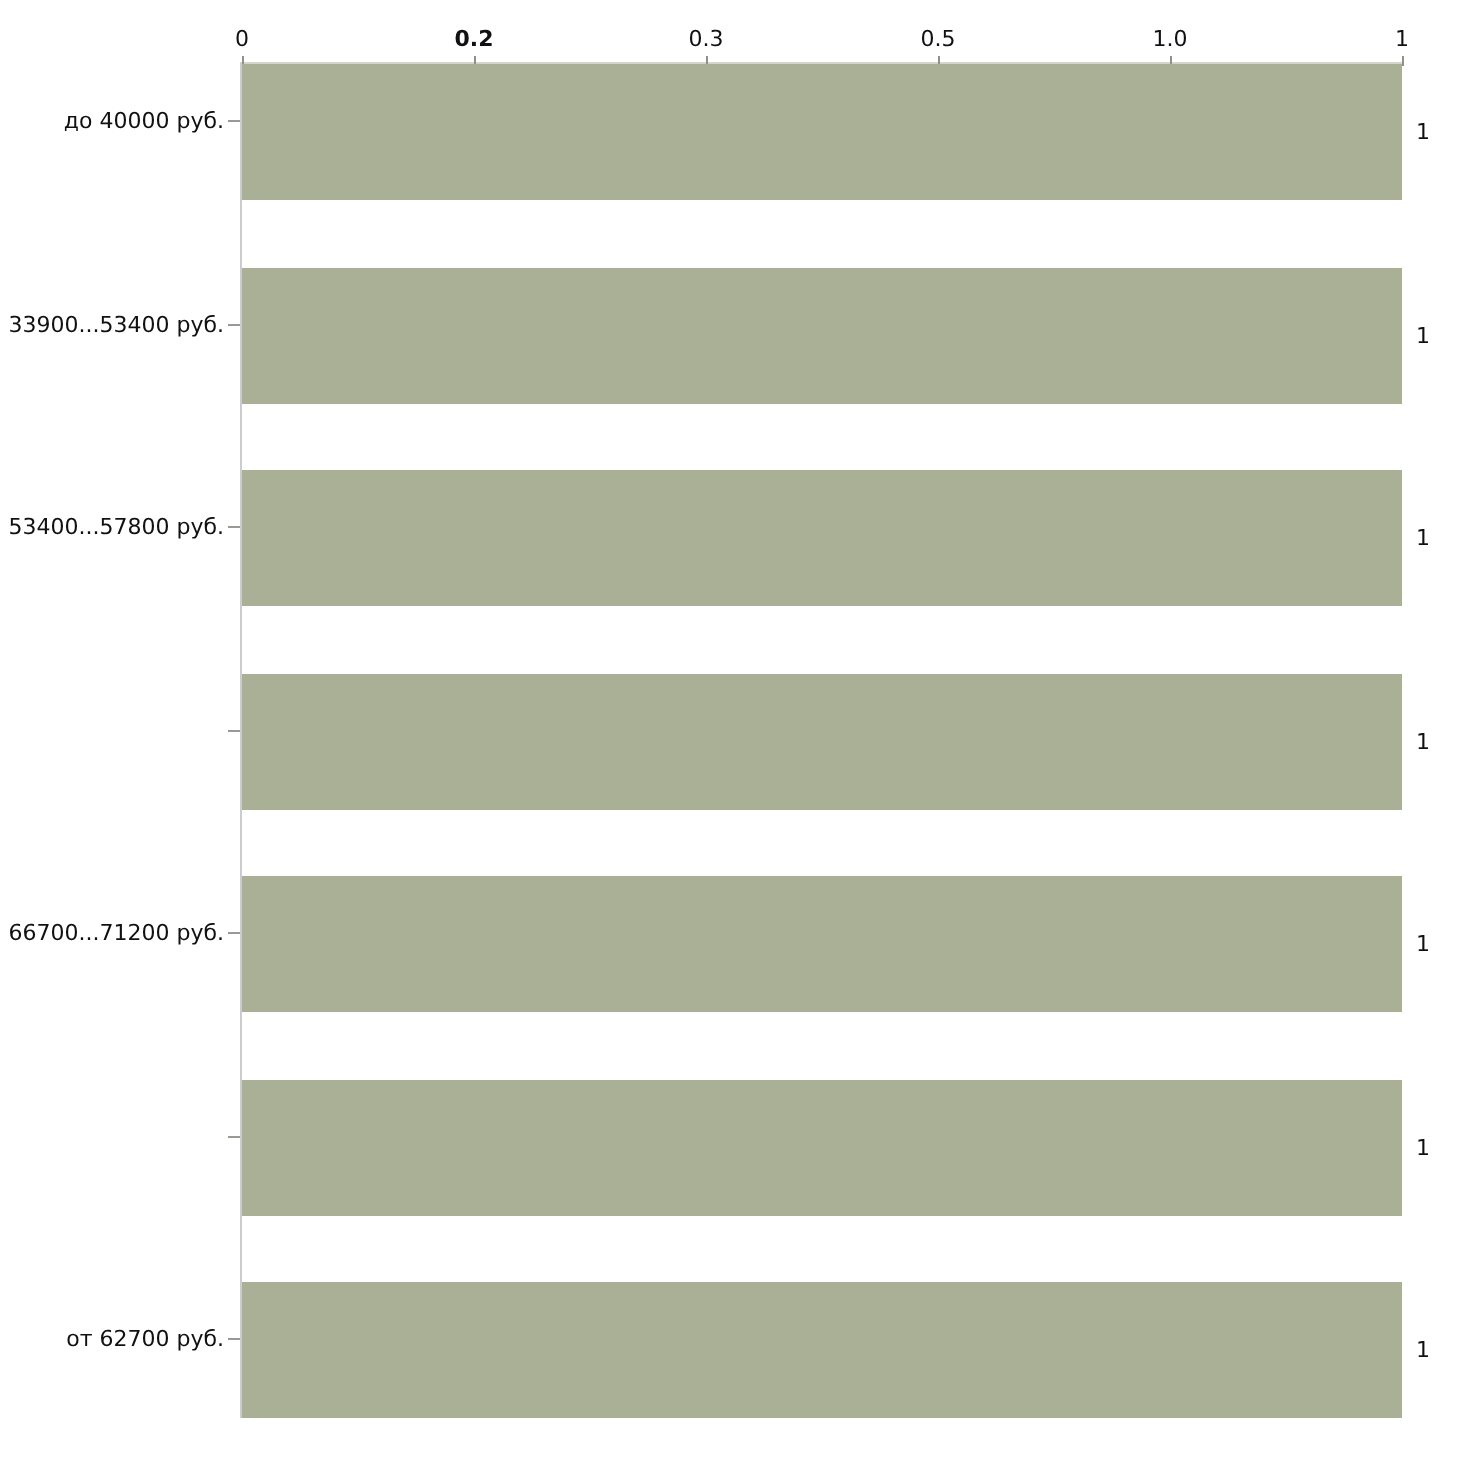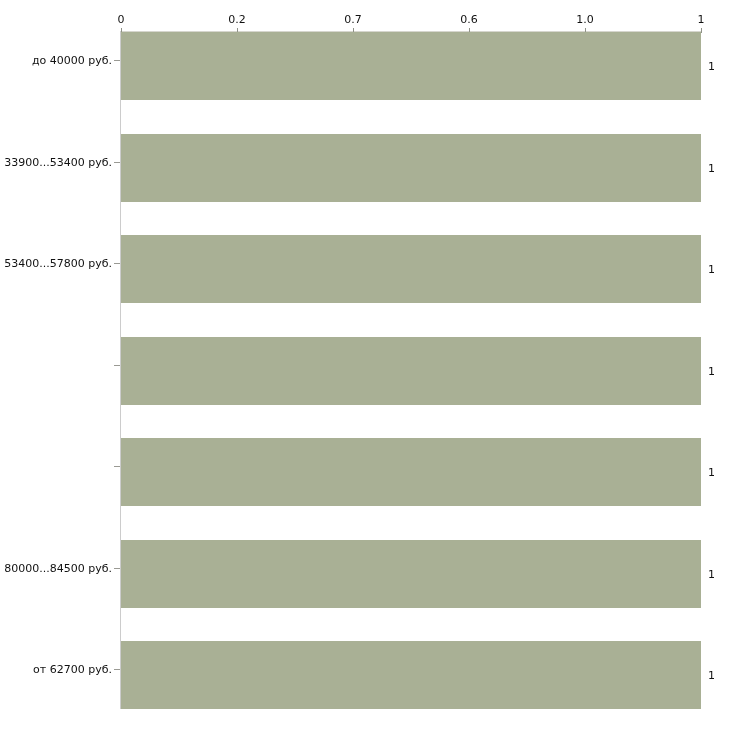--- a/index.html
+++ b/index.html
@@ -31,21 +31,21 @@
   
   .xlab {
     position: absolute;
     top: -19px;
     transform: translateX(-50%);
     white-space: nowrap;
     line-height: 14px;
     color: #111111;
   }
   .x0 { left: 0%; }
-  .x1 { left: 20%; }
+  .x1 { left: 20%; font-weight: bold; }
   .x2 { left: 40%; }
   .x3 { left: 60%; }
   .x4 { left: 80%; }
   .x5 { left: 100%; }
   
   .xtick {
     position: absolute;
     top: -4px;
     width: 1px;
     height: 5px;
@@ -118,37 +118,37 @@
   .t6 { top: 669px; }
 </style>
 </head>
 <body>
 
 <div id="chart">
 
   <div class="ylab y0">до 40000 руб.</div>
   <div class="ylab y1">33900...53400 руб.</div>
   <div class="ylab y2">53400...57800 руб.</div>
-  <div class="ylab y5">80000...84500 руб.</div>
+  <div class="ylab y4">66700...71200 руб.</div>
   <div class="ylab y6">от 62700 руб.</div>
 
   <div class="ytick t0"></div>
   <div class="ytick t1"></div>
   <div class="ytick t2"></div>
   <div class="ytick t3"></div>
   <div class="ytick t4"></div>
   <div class="ytick t5"></div>
   <div class="ytick t6"></div>
 
   <div id="plot">
 
     <div class="xlab x0">0</div>
     <div class="xlab x1">0.2</div>
-    <div class="xlab x2">0.7</div>
-    <div class="xlab x3">0.6</div>
+    <div class="xlab x2">0.3</div>
+    <div class="xlab x3">0.5</div>
     <div class="xlab x4">1.0</div>
     <div class="xlab x5">1</div>
 
     <div class="xtick x0"></div>
     <div class="xtick x1"></div>
     <div class="xtick x2"></div>
     <div class="xtick x3"></div>
     <div class="xtick x4"></div>
     <div class="xtick x5"></div>
 

